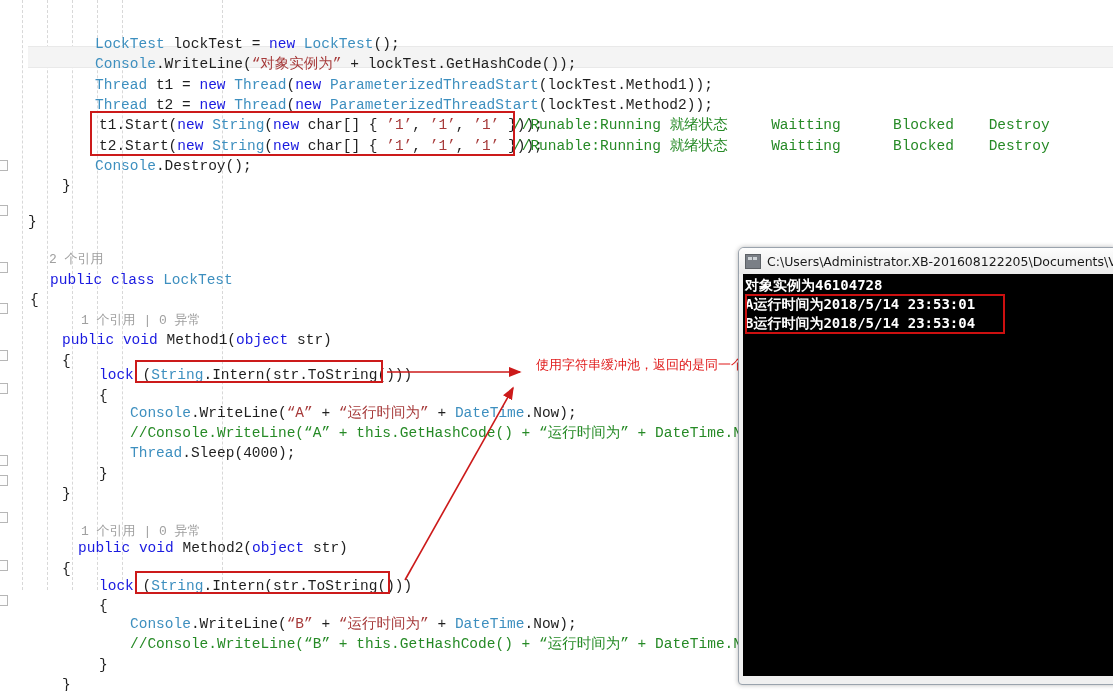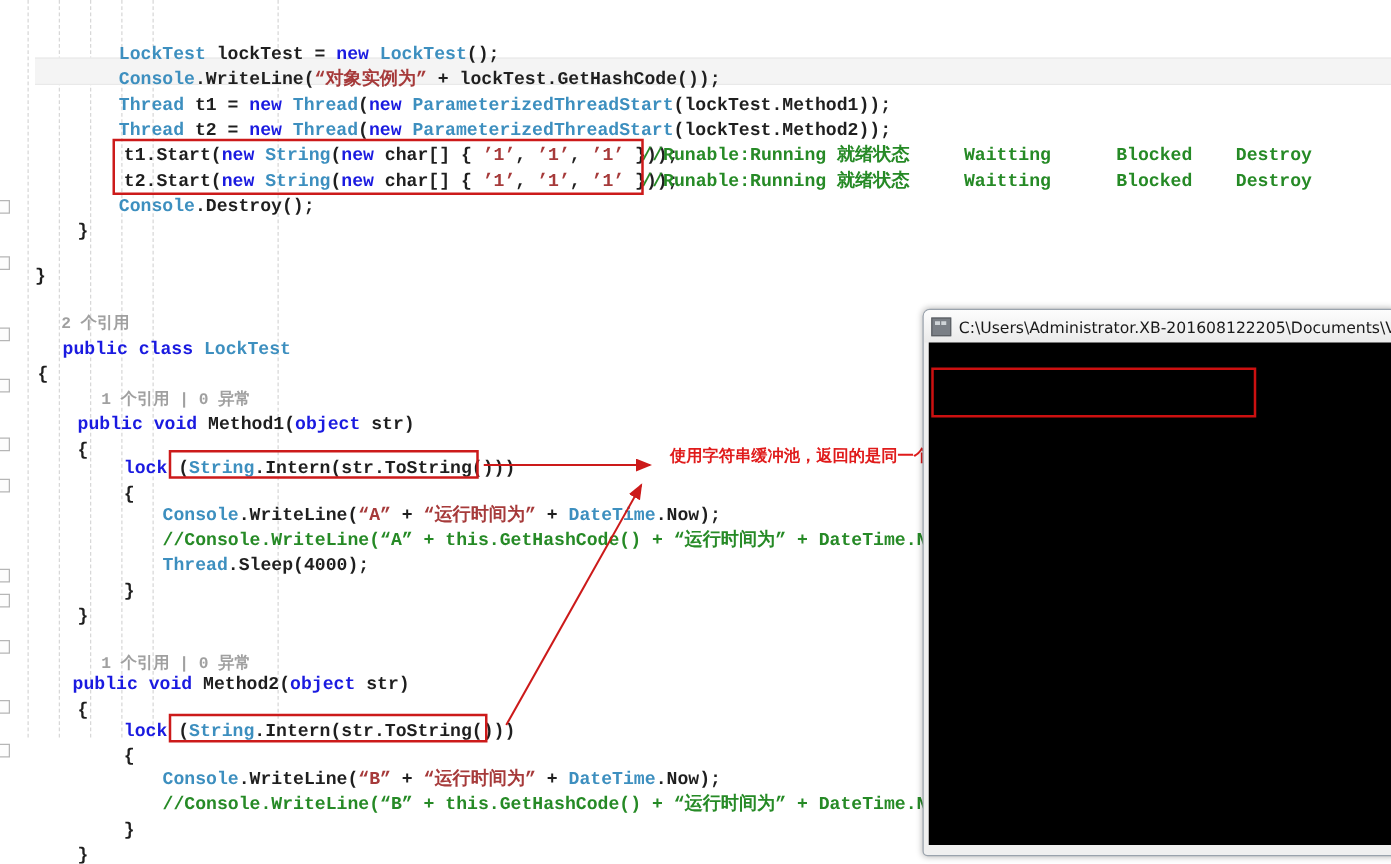--- a/index.html
+++ b/index.html
@@ -6,21 +6,20 @@
   body{
     width:1113px;height:691px;overflow:hidden;position:relative;
     background:#ffffff;
     font-family:"Liberation Mono","DejaVu Sans Mono",monospace;
   }
 
   
   #editor{
     position:absolute;left:0;top:0;width:1113px;height:590px;
     background:#ffffff;
-    font-weight:bold;
   }
   .guide{position:absolute;top:0;bottom:0;width:0;border-left:1px dashed #d8d8d8;}
 
   .margin-glyph{
     position:absolute;left:-3px;width:9px;height:9px;
     border:1px solid #b6b6b6;background:#fdfdfd;
   }
 
   .codeline{
     position:absolute;left:0;
@@ -145,21 +144,21 @@
       <div class="codeline" style="top: 330px; left: 62px;"><span class="kw">public</span><span class="plain"> </span><span class="kw">void</span><span class="plain"> Method1(</span><span class="kw">object</span><span class="plain"> str)</span></div>
       <div class="codeline" style="top: 351px; left: 62px;"><span class="plain">{</span></div>
       <div class="codeline" style="top: 365px; left: 99px;"><span class="kw">lock</span><span class="plain"> </span><span class="plain">(</span><span class="typ">String</span><span class="plain">.Intern(str.ToString()))</span></div>
       <div class="codeline" style="top: 386px; left: 99px;"><span class="plain">{</span></div>
       <div class="codeline" style="top: 403px; left: 130px;"><span class="typ">Console</span><span class="plain">.WriteLine(</span><span class="str">“A”</span><span class="plain"> + </span><span class="str">“运行时间为”</span><span class="plain"> + </span><span class="typ">DateTime</span><span class="plain">.Now);</span></div>
       <div class="codeline" style="top: 423px; left: 130px;"><span class="cmt">//Console.WriteLine(“A” + this.GetHashCode() + “运行时间为” + DateTime.Now);</span></div>
       <div class="codeline" style="top: 443px; left: 130px;"><span class="typ">Thread</span><span class="plain">.Sleep(4000);</span></div>
       <div class="codeline" style="top: 464px; left: 99px;"><span class="plain">}</span></div>
       <div class="codeline" style="top: 484px; left: 62px;"><span class="plain">}</span></div>
       <div class="codeline" style="top: 521px; left: 62px;"><span class="lens">1 个引用 | 0 异常</span></div>
-      <div class="codeline" style="top: 538px; left: 58px;"><span class="kw">public</span><span class="plain"> </span><span class="kw">void</span><span class="plain"> Method2(</span><span class="kw">object</span><span class="plain"> str)</span></div>
+      <div class="codeline" style="top: 538px; left: 78px;"><span class="kw">public</span><span class="plain"> </span><span class="kw">void</span><span class="plain"> Method2(</span><span class="kw">object</span><span class="plain"> str)</span></div>
       <div class="codeline" style="top: 559px; left: 62px;"><span class="plain">{</span></div>
       <div class="codeline" style="top: 576px; left: 99px;"><span class="kw">lock</span><span class="plain"> </span><span class="plain">(</span><span class="typ">String</span><span class="plain">.Intern(str.ToString()))</span></div>
       <div class="codeline" style="top: 596px; left: 99px;"><span class="plain">{</span></div>
       <div class="codeline" style="top: 614px; left: 130px;"><span class="typ">Console</span><span class="plain">.WriteLine(</span><span class="str">“B”</span><span class="plain"> + </span><span class="str">“运行时间为”</span><span class="plain"> + </span><span class="typ">DateTime</span><span class="plain">.Now);</span></div>
       <div class="codeline" style="top: 634px; left: 130px;"><span class="cmt">//Console.WriteLine(“B” + this.GetHashCode() + “运行时间为” + DateTime.Now);</span></div>
       <div class="codeline" style="top: 655px; left: 99px;"><span class="plain">}</span></div>
       <div class="codeline" style="top: 675px; left: 62px;"><span class="plain">}</span></div>
     </div>
 
   <div id="redboxes">
@@ -180,15 +179,20 @@
 
   <div class="annot-text" style="left:536px;top:356px;">使用字符串缓冲池，返回的是同一个引用</div>
 </div>
 
 <div id="console-window">
   <div id="console-titlebar">
     <div id="console-icon"></div>
     <div id="console-title">C:\Users\Administrator.XB-201608122205\Documents\Visua</div>
   </div>
   <div id="console-body">
+    <div id="console-text">
+        <div class="console-line">对象实例为46104728</div>
+        <div class="console-line">A运行时间为2018/5/14 23:53:01</div>
+        <div class="console-line">B运行时间为2018/5/14 23:53:04</div>
+      </div>
     <div id="console-redbox"></div>
   </div>
 </div>
 
 </body></html>

